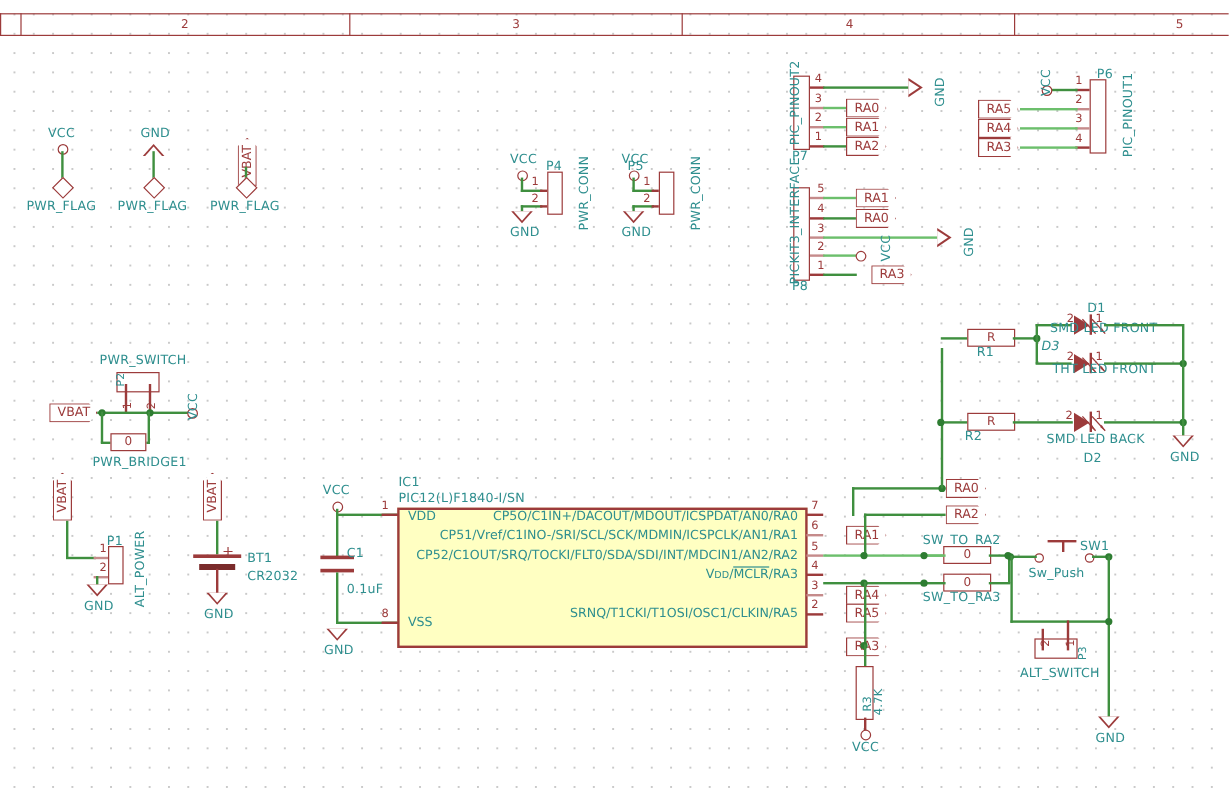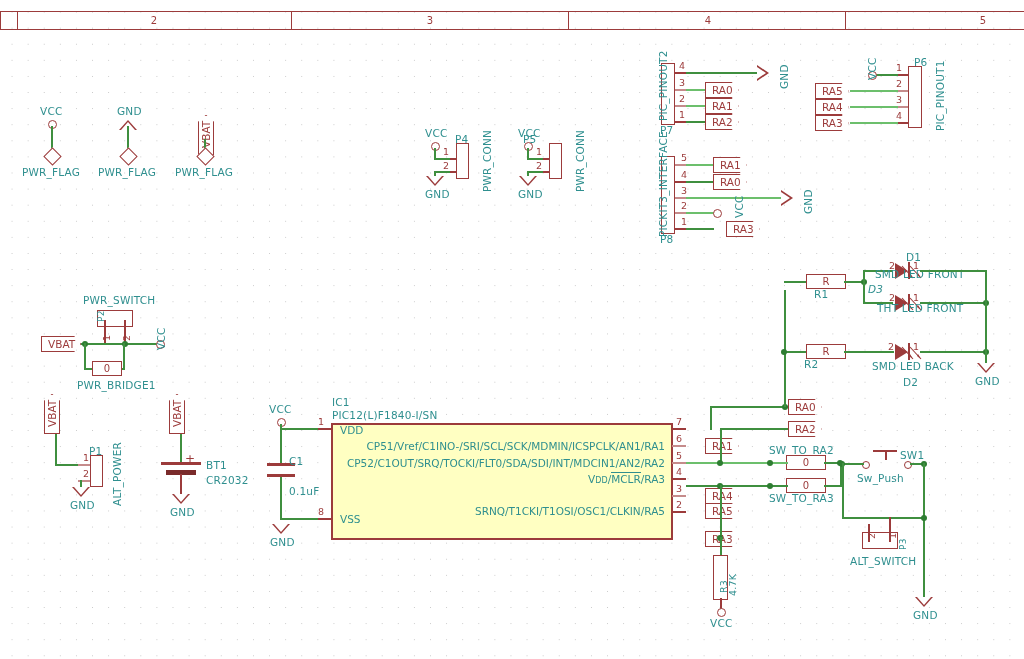--- a/index.html
+++ b/index.html
@@ -316,20 +316,21 @@
 
   <div class="pinline" style="left:318px;top:428px;width:14px;height:1.6px;"></div>
   <div class="pinnum" style="left:318px;top:416px;">1</div>
   <div class="ic-pinlabel" style="left:340px;top:424px;">VDD</div>
   <div class="pinline" style="left:318px;top:518px;width:14px;height:1.6px;"></div>
   <div class="pinnum" style="left:318px;top:506px;">8</div>
   <div class="ic-pinlabel" style="left:340px;top:513px;">VSS</div>
 
   <div class="pinline" style="left:672px;top:428px;width:14px;height:1.6px;"></div>
   <div class="pinnum" style="left:676px;top:416px;">7</div>
+  <div class="ic-pinlabel right" style="left:380px;top:424px;width:285px;">CP5O/C1IN+/DACOUT/MDOUT/ICSPDAT/AN0/RA0</div>
 
   <div class="pinline-lt" style="left:672px;top:445px;width:14px;height:2.4px;"></div>
   <div class="pinnum" style="left:676px;top:433px;">6</div>
   <div class="ic-pinlabel right" style="left:340px;top:440px;width:325px;">CP51/Vref/C1INO-/SRI/SCL/SCK/MDMIN/ICSPCLK/AN1/RA1</div>
 
   <div class="pinline-lt" style="left:672px;top:462px;width:14px;height:2.4px;"></div>
   <div class="pinnum" style="left:676px;top:450px;">5</div>
   <div class="ic-pinlabel right" style="left:334px;top:457px;width:331px;">CP52/C1OUT/SRQ/TOCKI/FLT0/SDA/SDI/INT/MDCIN1/AN2/RA2</div>
 
   <div class="pinline" style="left:672px;top:478px;width:14px;height:1.6px;"></div>

